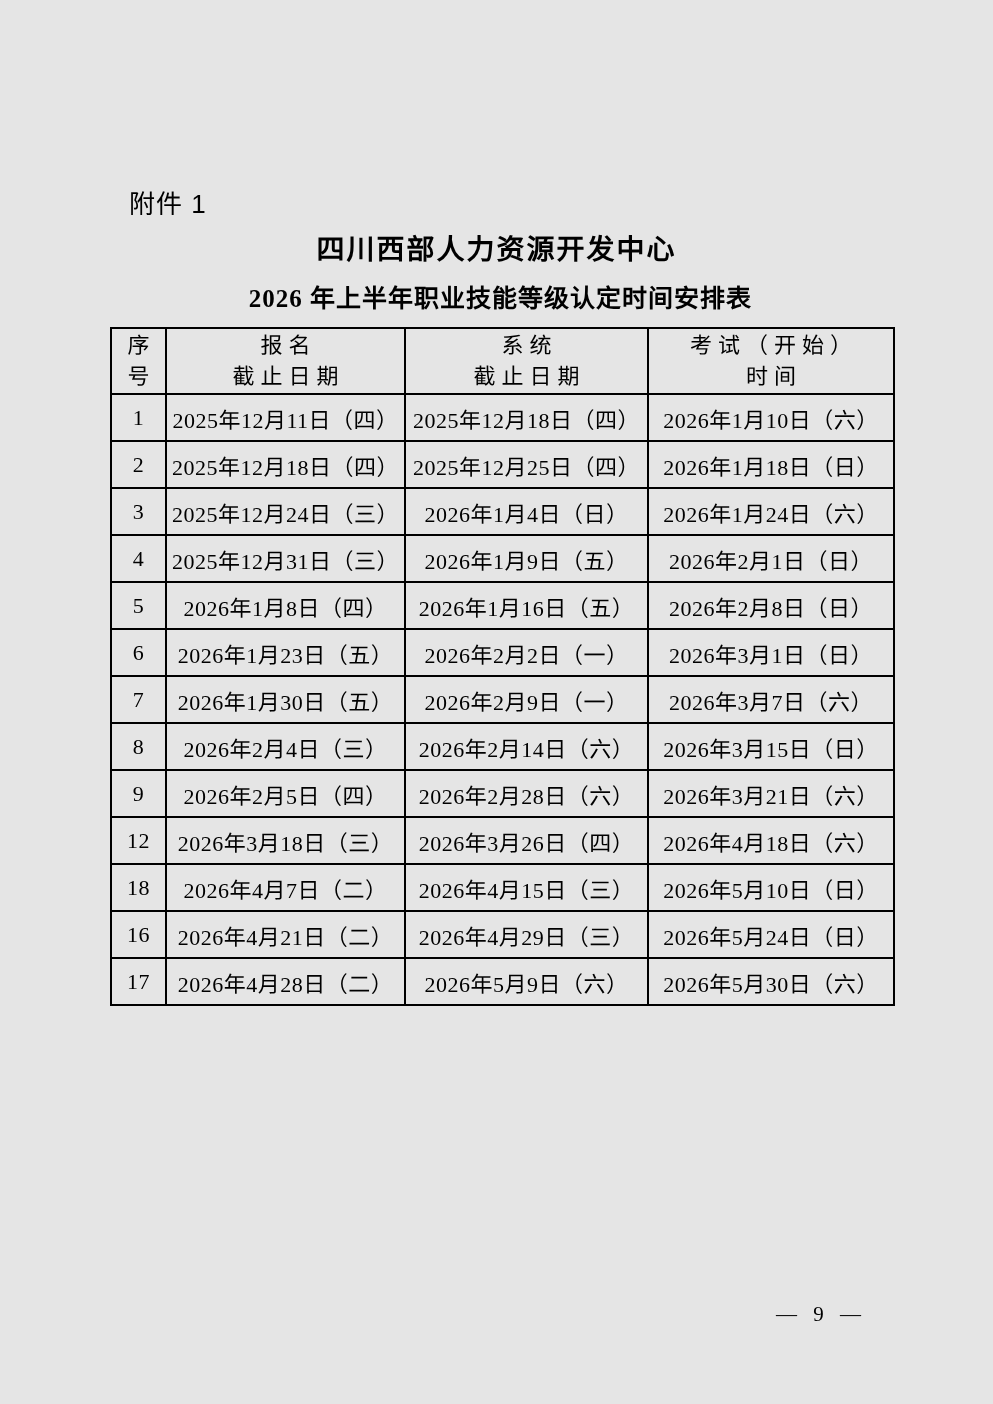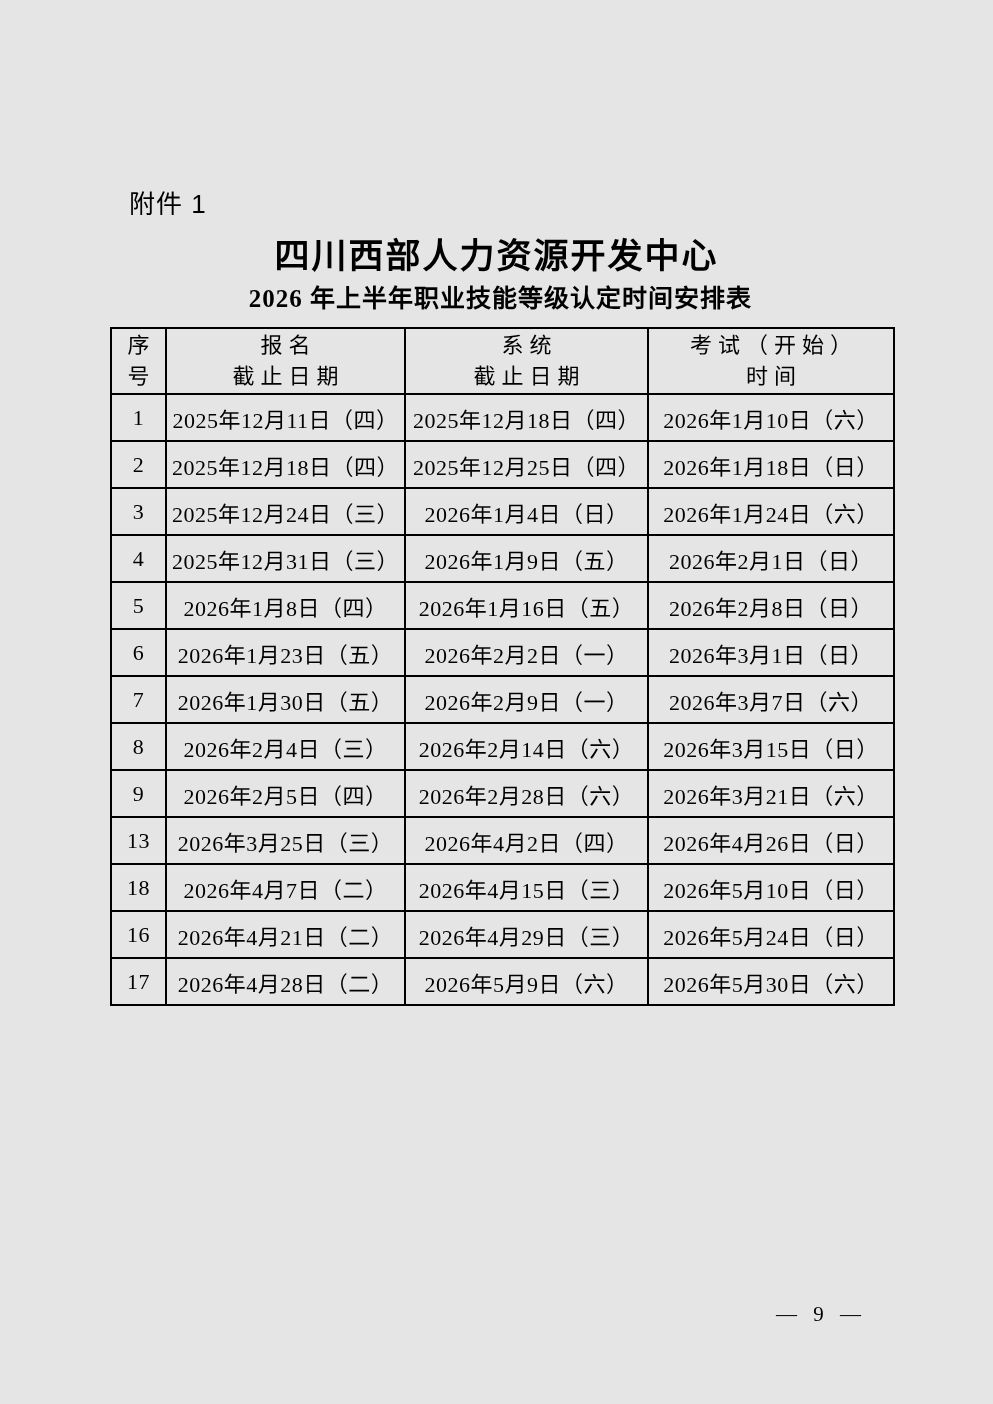--- a/index.html
+++ b/index.html
@@ -24,21 +24,21 @@
     font-size: 26px;
     letter-spacing: 1px;
   }
   .doc-title {
     position: absolute;
     left: 0;
     top: 227px;
     width: 100%;
     text-align: center;
     font-weight: bold;
-    font-size: 35px;
+    font-size: 28px;
     letter-spacing: 2px;
   }
   .doc-subtitle {
     position: absolute;
     left: 4px;
     top: 278px;
     width: 100%;
     text-align: center;
     font-weight: bold;
     font-size: 25px;
@@ -171,24 +171,24 @@
           <td>2026年2月14日（六）</td>
           <td>2026年3月15日（日）</td>
         </tr>
         <tr>
           <td>9</td>
           <td>2026年2月5日（四）</td>
           <td>2026年2月28日（六）</td>
           <td>2026年3月21日（六）</td>
         </tr>
         <tr>
-          <td>13</td>
-          <td>2026年3月25日（三）</td>
-          <td>2026年4月2日（四）</td>
-          <td>2026年4月26日（日）</td>
+          <td>12</td>
+          <td>2026年3月18日（三）</td>
+          <td>2026年3月26日（四）</td>
+          <td>2026年4月18日（六）</td>
         </tr>
         <tr>
           <td>18</td>
           <td>2026年4月7日（二）</td>
           <td>2026年4月15日（三）</td>
           <td>2026年5月10日（日）</td>
         </tr>
         <tr>
           <td>16</td>
           <td>2026年4月21日（二）</td>

